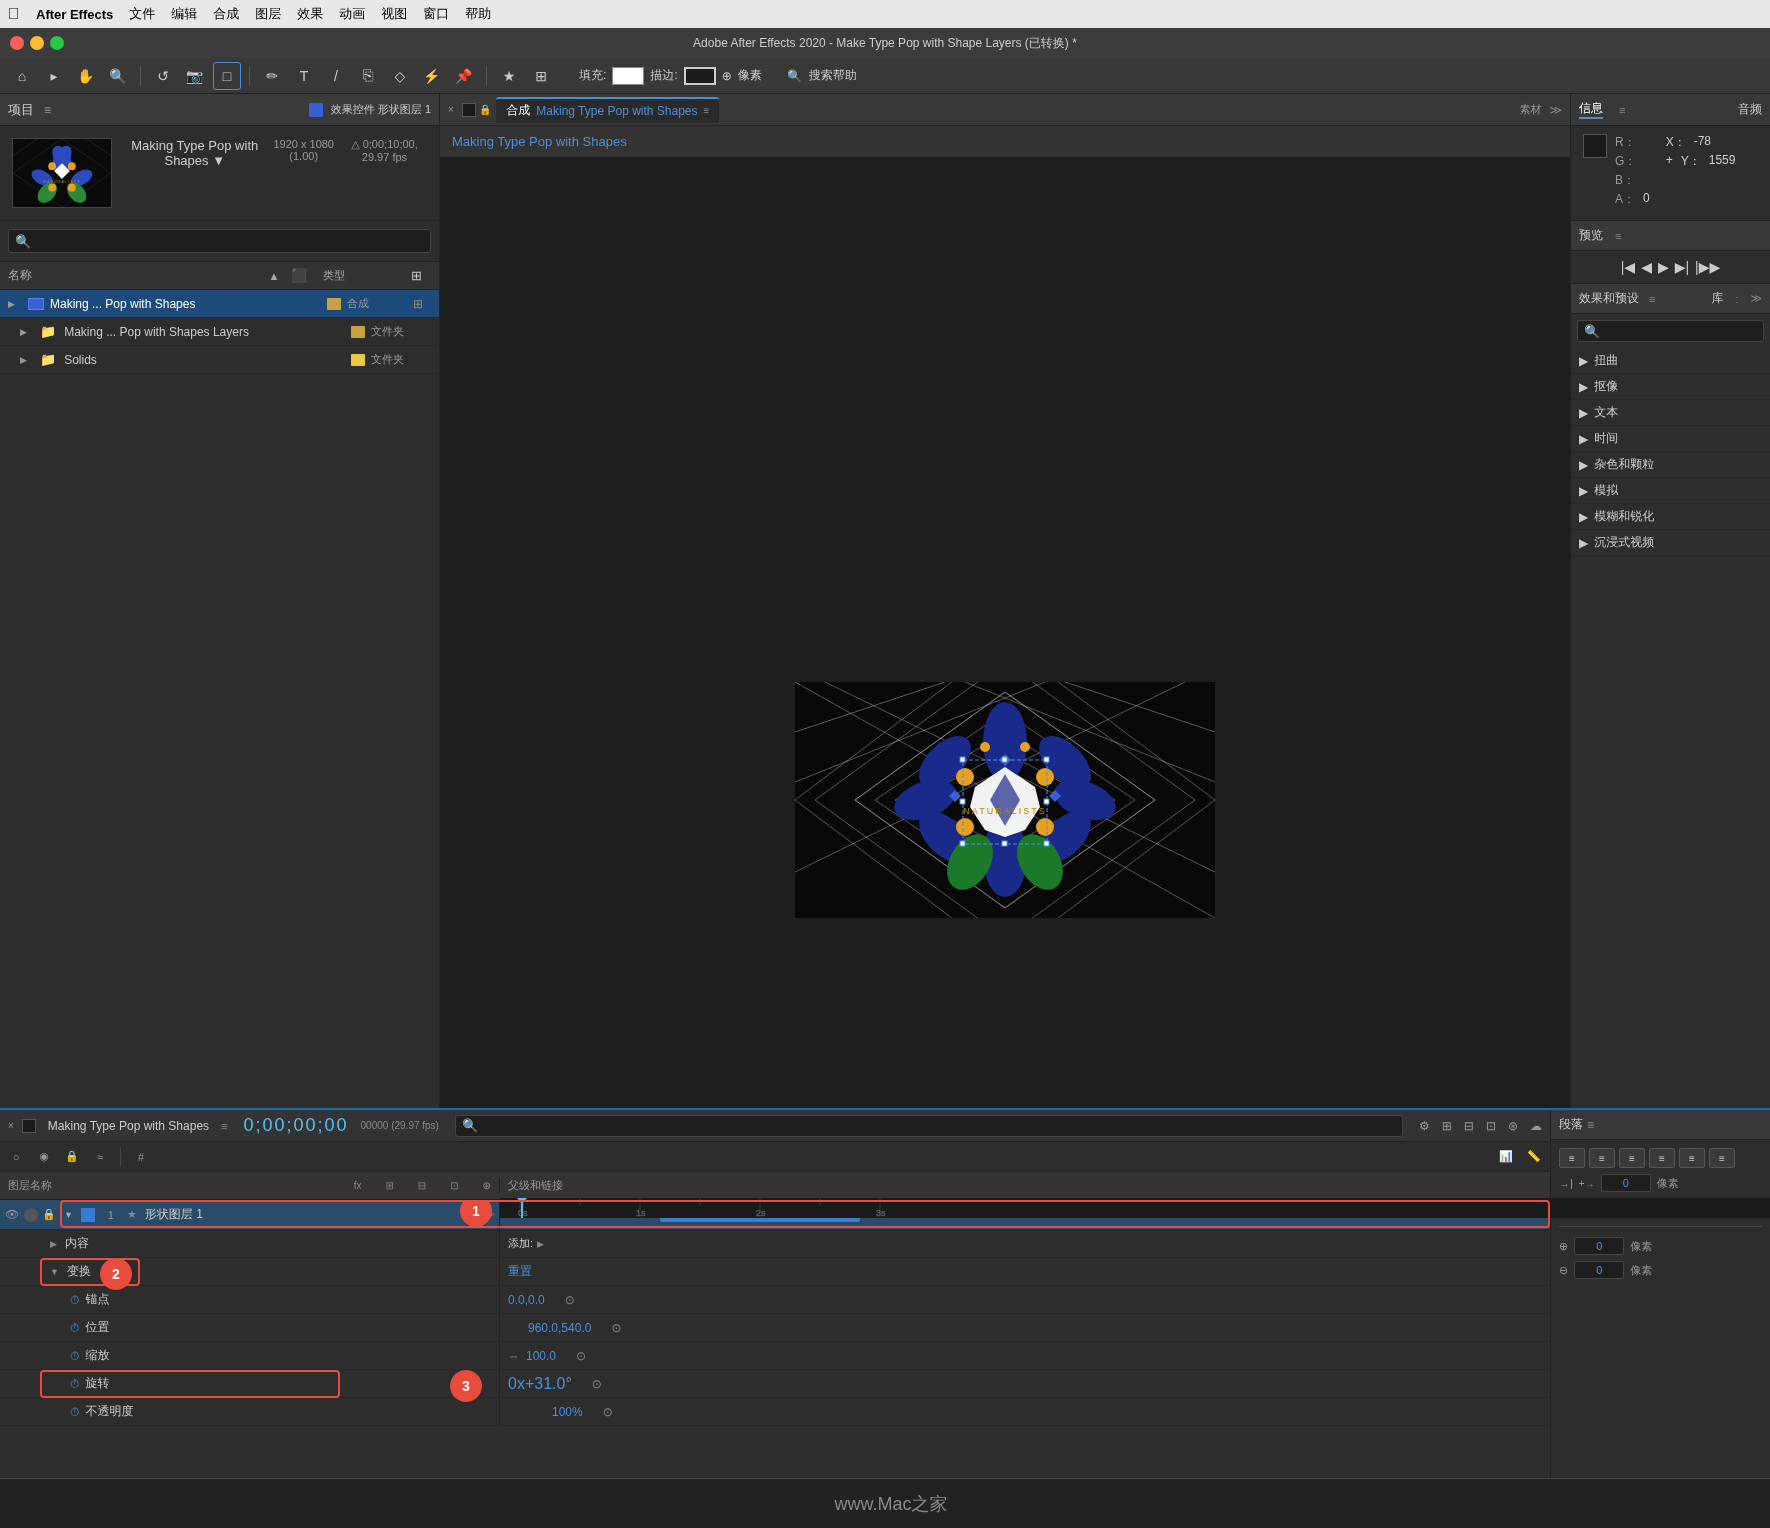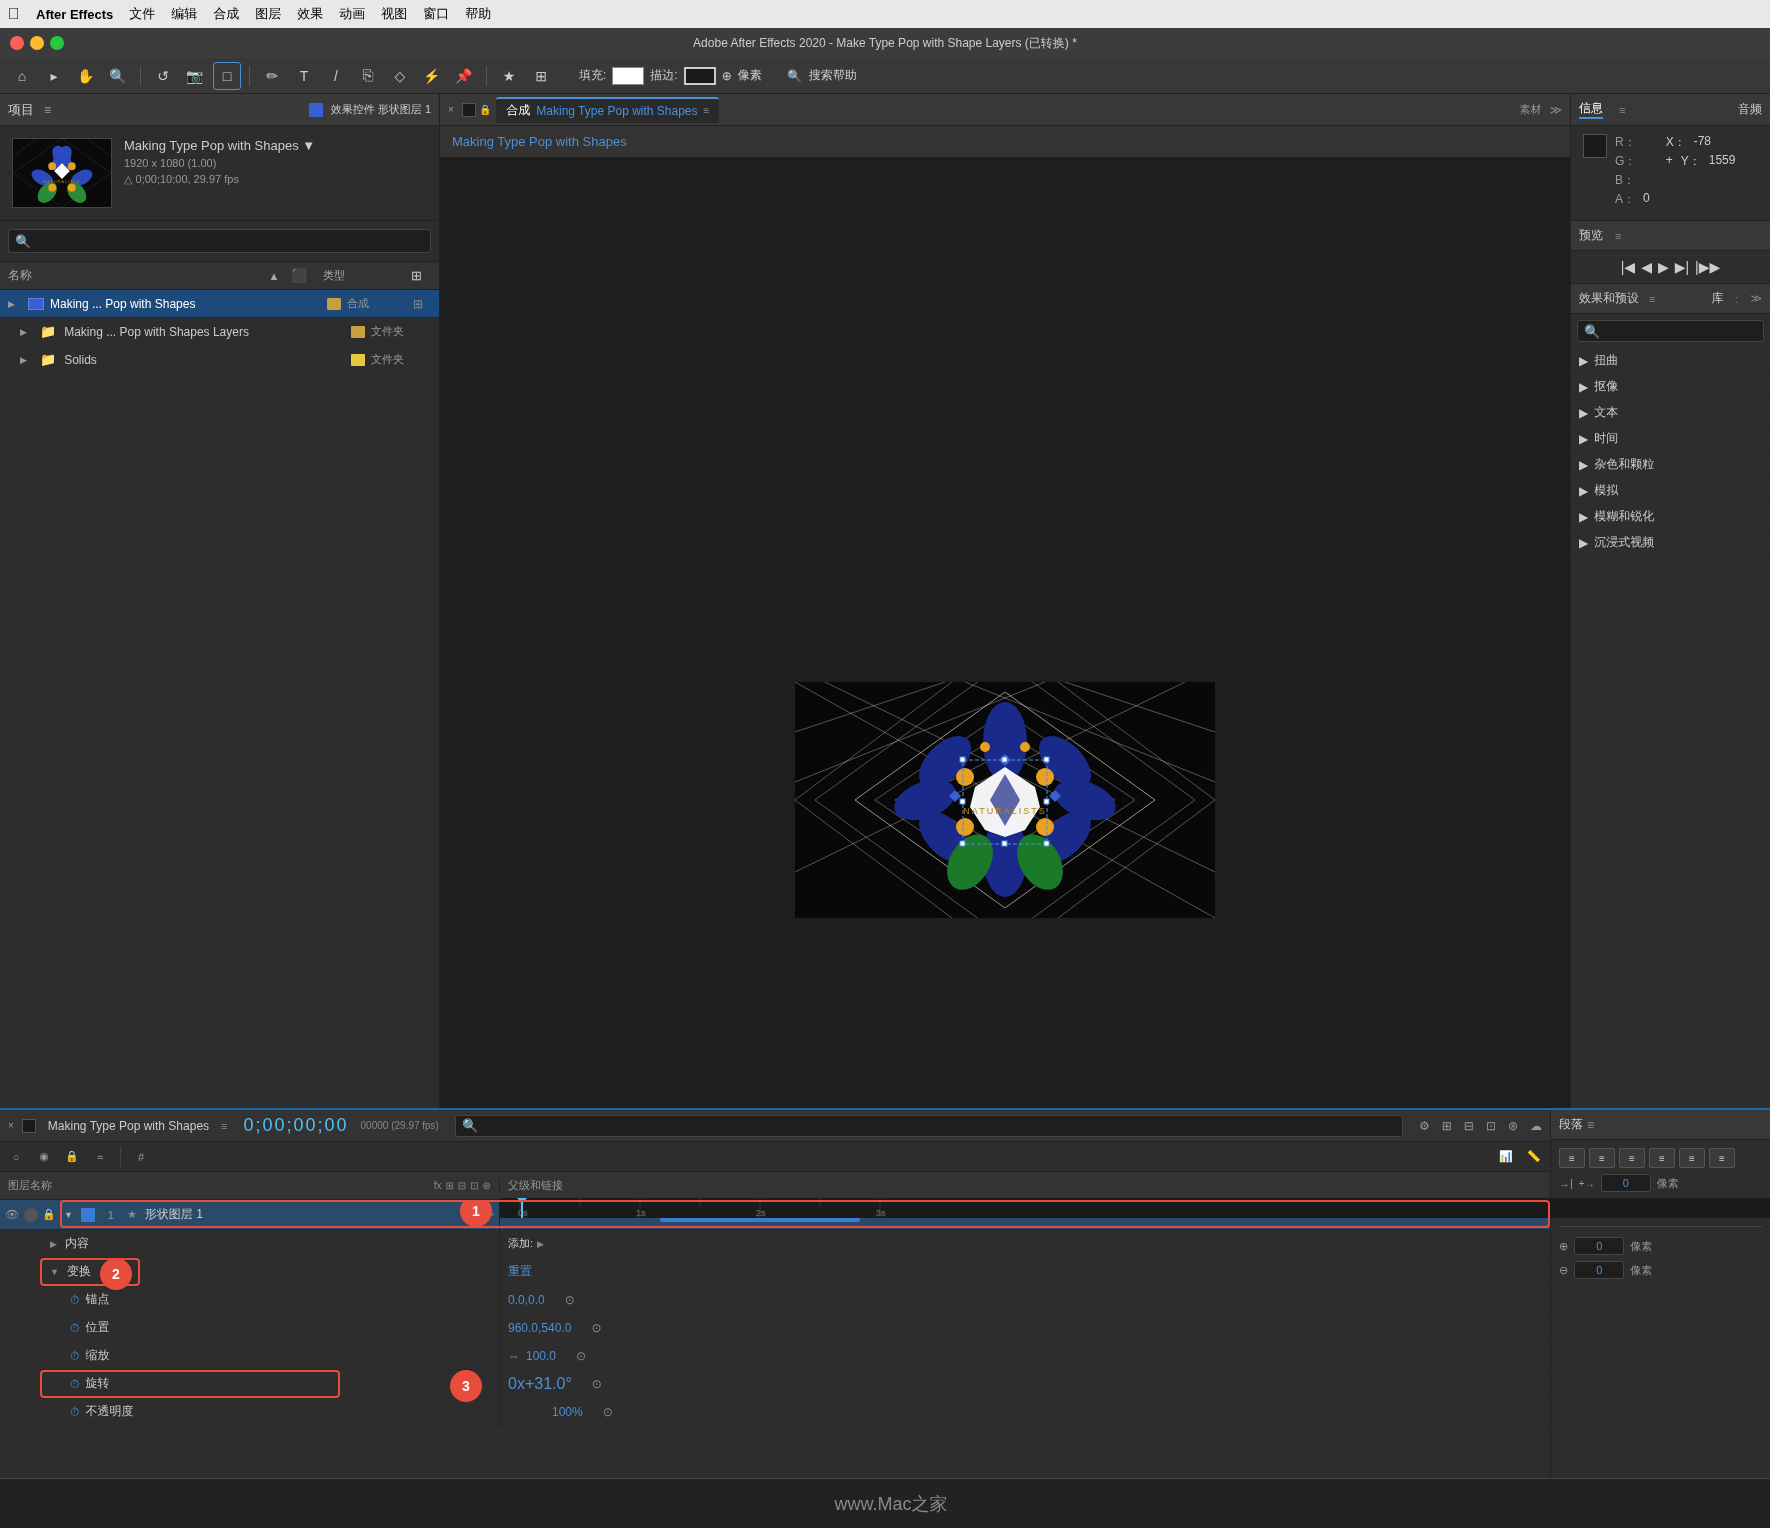--- a/index.html
+++ b/index.html
@@ -163,22 +163,22 @@
       background: #1a1a1a;
       border: 1px solid #444;
       flex-shrink: 0;
       display: flex;
       align-items: center;
       justify-content: center;
       overflow: hidden;
     }
     .thumb-info {
       display: flex;
-      flex-direction: column;
       gap: 4px;
+      text-align: center;
     }
     .thumb-name {
       font-size: 13px;
       color: #ccc;
       font-weight: 500;
     }
     .thumb-detail {
       font-size: 11px;
       color: #999;
     }
@@ -571,21 +571,21 @@
       background: #333;
       display: flex;
       align-items: center;
       border-bottom: 1px solid #222;
     }
     .tl-col-left {
       width: 500px;
       display: flex;
       align-items: center;
       padding: 0 8px;
-      gap: 0;
+      gap: 20px;
       font-size: 11px;
       color: #999;
       border-right: 1px solid #222;
     }
     .tl-col-right {
       flex: 1;
       display: flex;
       align-items: center;
       padding: 0 8px;
       gap: 4px;
@@ -1272,21 +1272,21 @@
           <span style="font-size:12px; color:#4a90d9;">0.0,0.0</span>
           <span style="font-size:12px; color:#888; margin-left:20px;">⊙</span>
         </div>
       </div>
 
       <div style="height:28px; display:flex; align-items:center; border-bottom:1px solid #282828;">
         <div style="width:500px; border-right:1px solid #222; height:100%; display:flex; align-items:center; padding:0 8px 0 70px;">
           <span class="tl-stopwatch">⏱</span>
           <span style="font-size:12px; color:#ccc;">位置</span>
         </div>
-        <div style="flex:1; height:100%; display:flex; align-items:center; padding-left:8px;">
+        <div style="flex:1; height:100%; display:flex; align-items:center; padding-left:8px;margin-left:20px;">
           <span style="font-size:12px; color:#4a90d9;">960.0,540.0</span>
           <span style="font-size:12px; color:#888; margin-left:20px;">⊙</span>
         </div>
       </div>
 
       <div style="height:28px; display:flex; align-items:center; border-bottom:1px solid #282828;">
         <div style="width:500px; border-right:1px solid #222; height:100%; display:flex; align-items:center; padding:0 8px 0 70px;">
           <span class="tl-stopwatch">⏱</span>
           <span style="font-size:12px; color:#ccc;">缩放</span>
         </div>

